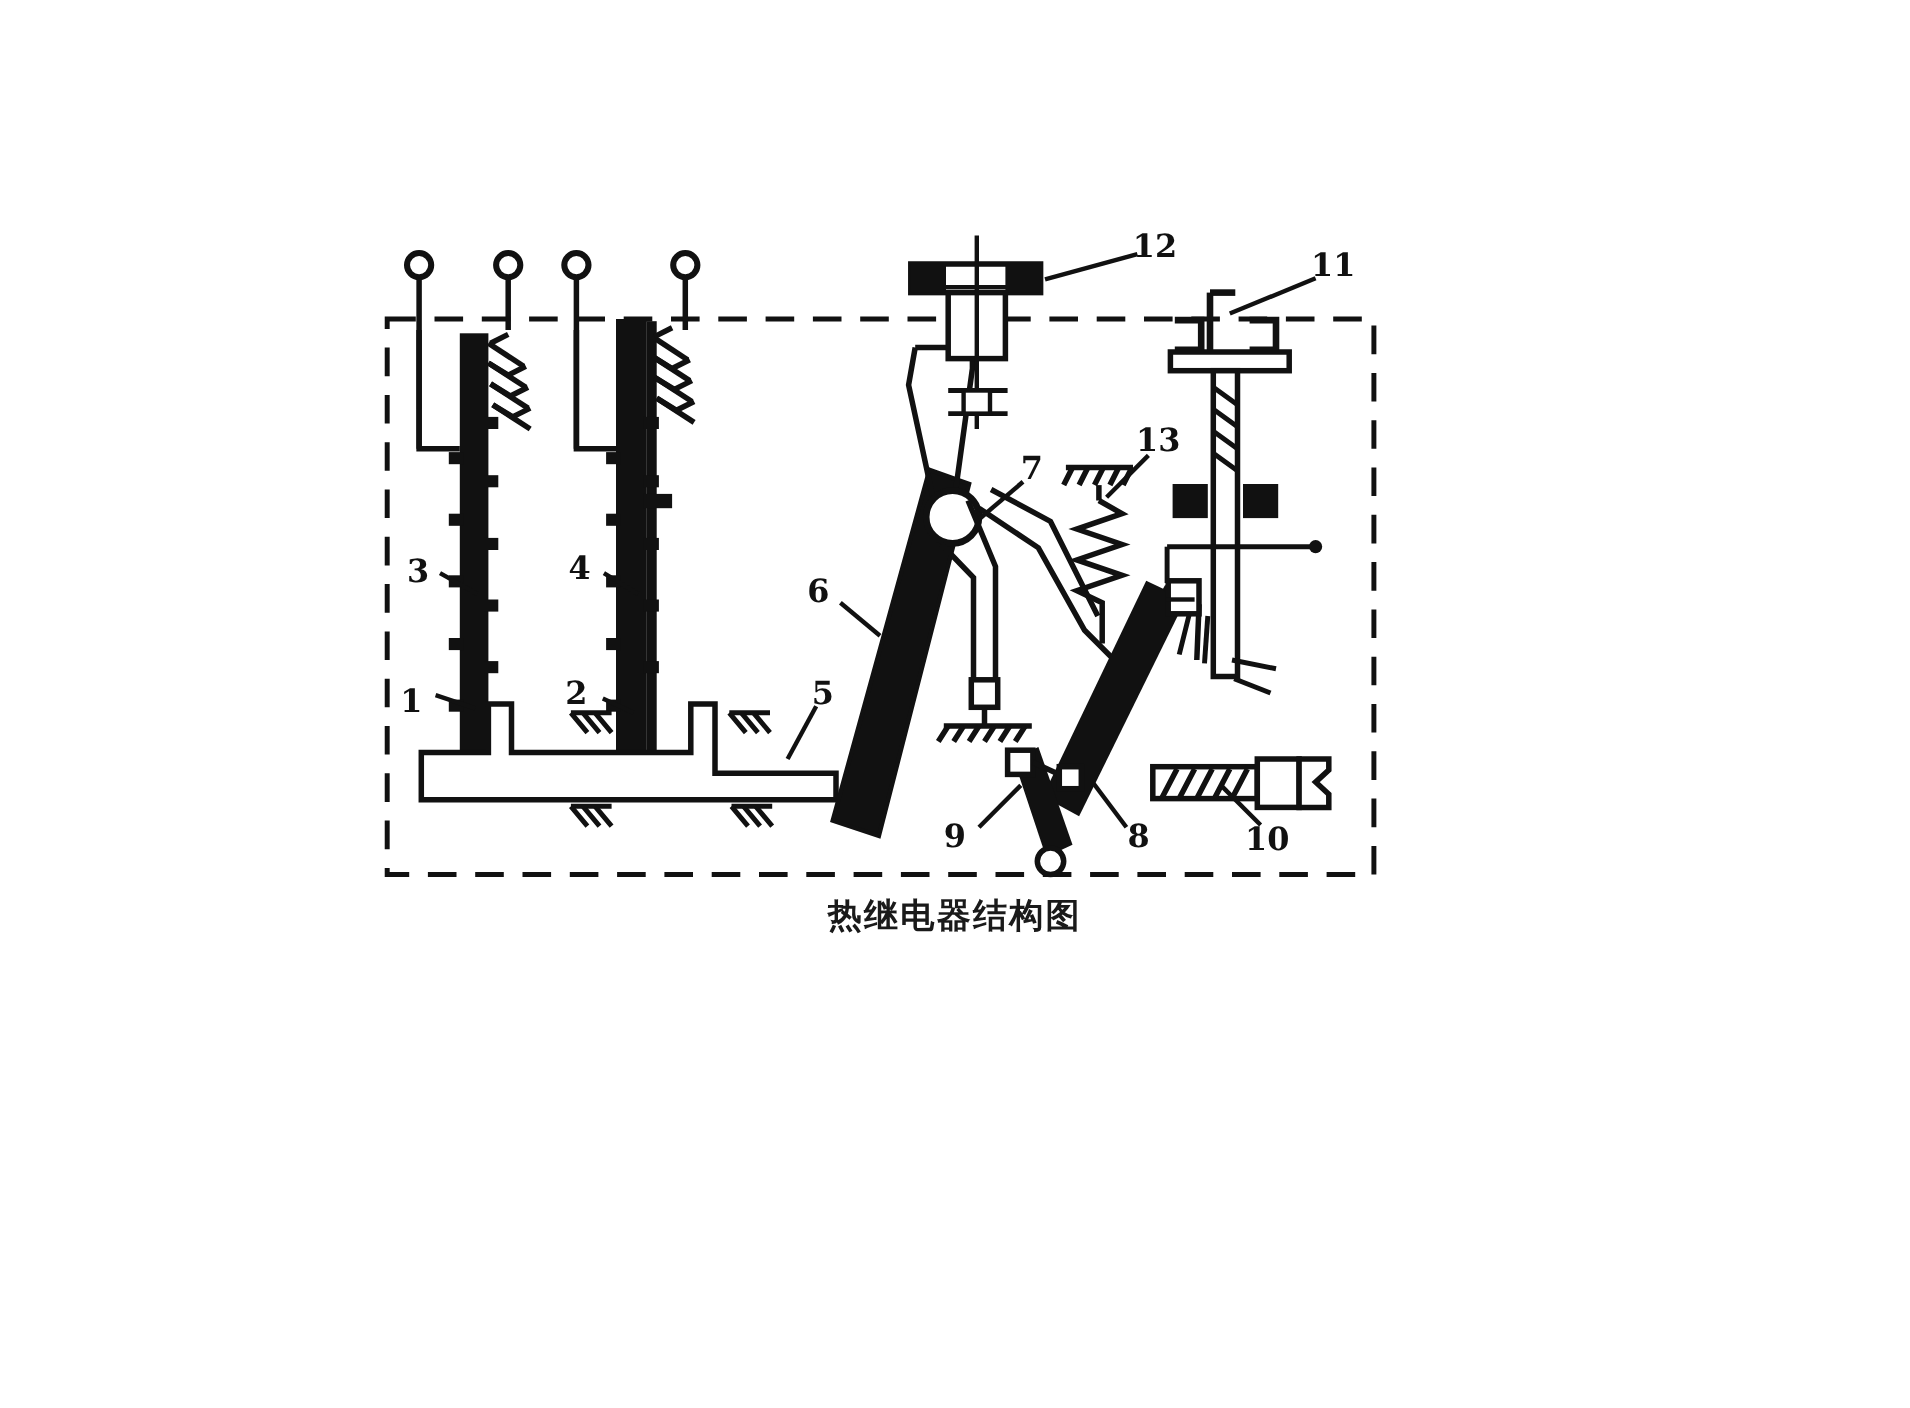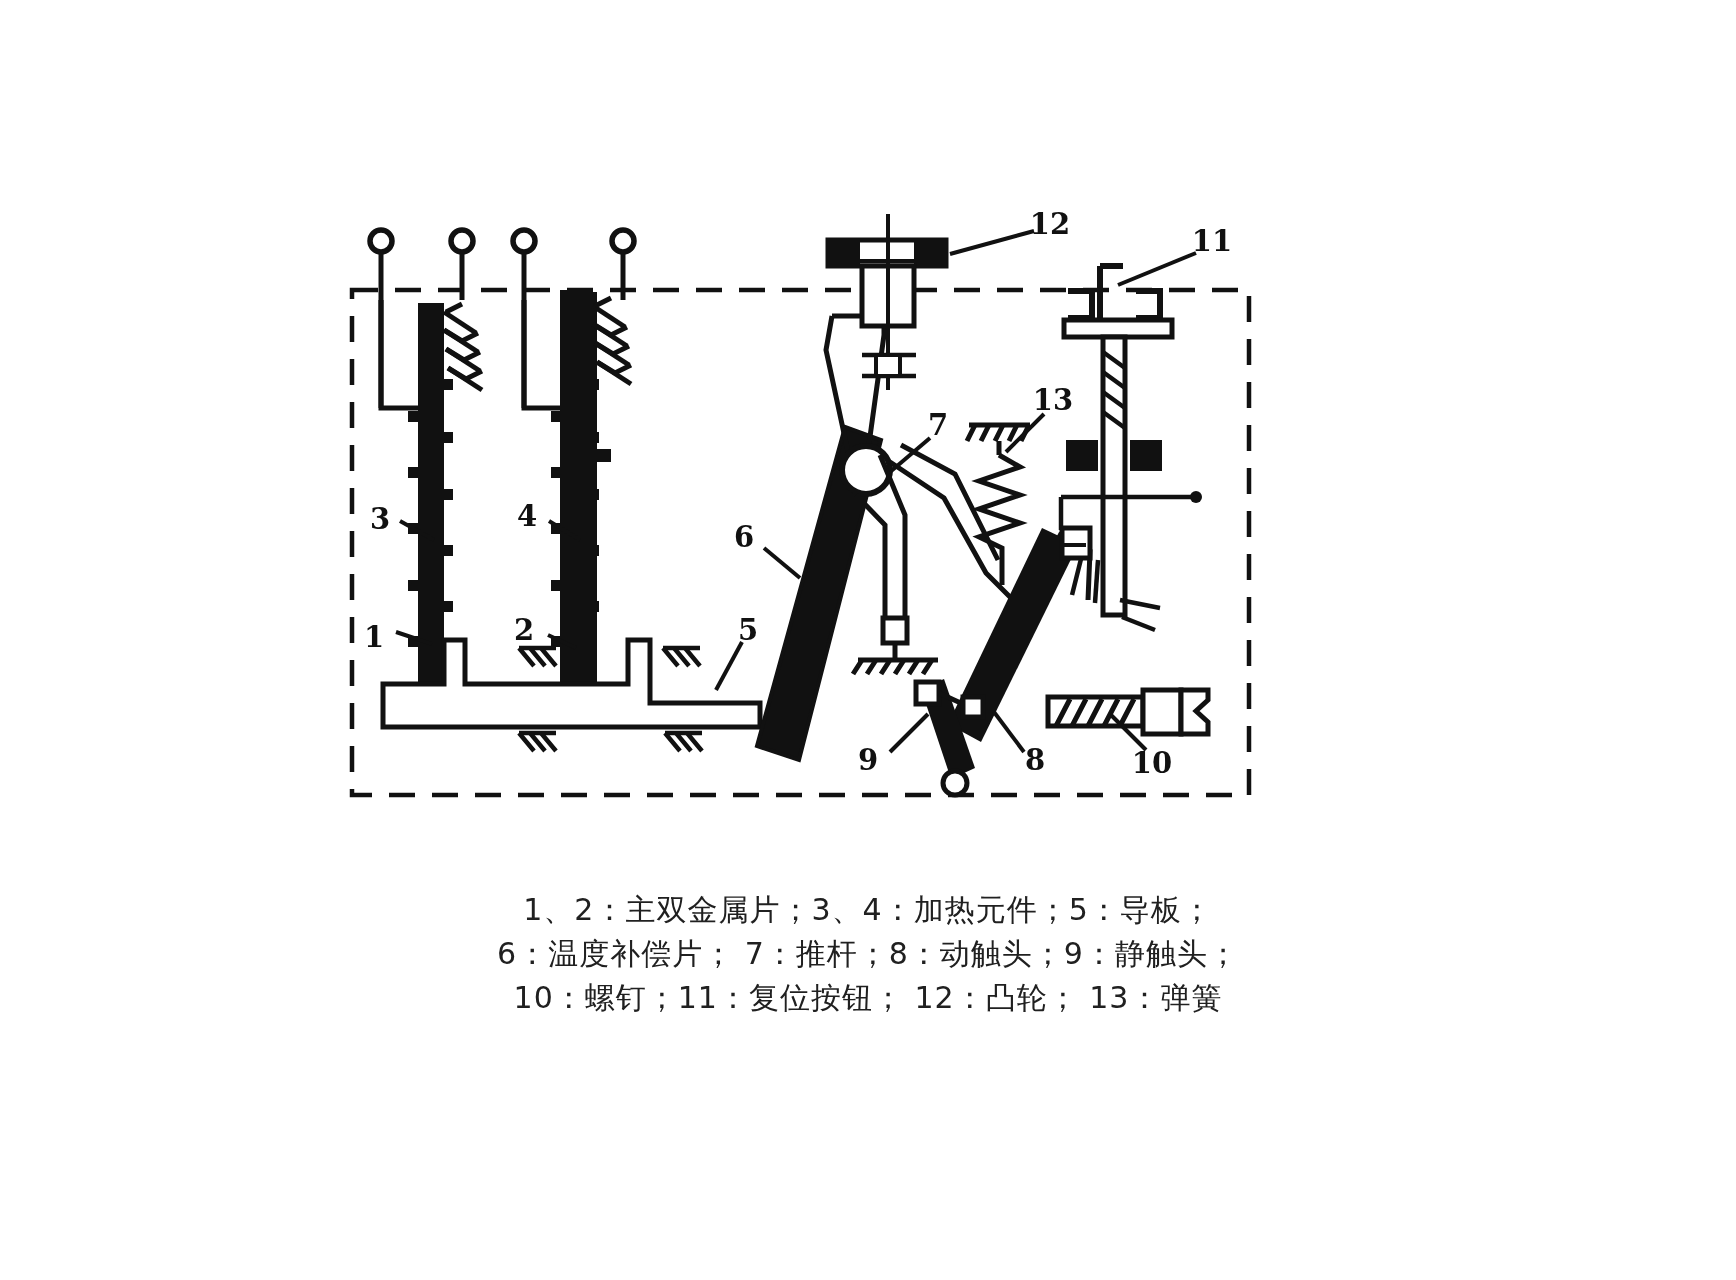--- a/index.html
+++ b/index.html
@@ -280,20 +280,16 @@
       <text class="num-label" x="1035" y="770" text-anchor="middle">8</text>
       <text class="num-label" x="868" y="770" text-anchor="middle">9</text>
       <text class="num-label" x="1152" y="773" text-anchor="middle">10</text>
       <text class="num-label" x="1212" y="251" text-anchor="middle">11</text>
       <text class="num-label" x="1050" y="234" text-anchor="middle">12</text>
       <text class="num-label" x="1053" y="410" text-anchor="middle">13</text>
     </g>
 
   </svg>
 
-
-  <div class="legend">
-    <div>1、2：主双金属片；3、4：加热元件；5：导板；</div>
-    <div>6：温度补偿片；  7：推杆；8：动触头；9：静触头；</div>
-    <div>10：螺钉；11：复位按钮； 12：凸轮； 13：弹簧</div>
-  </div>
+  <div class="cap-title">热继电器结构图</div>
+
 
 </div>
 
 </body></html>

